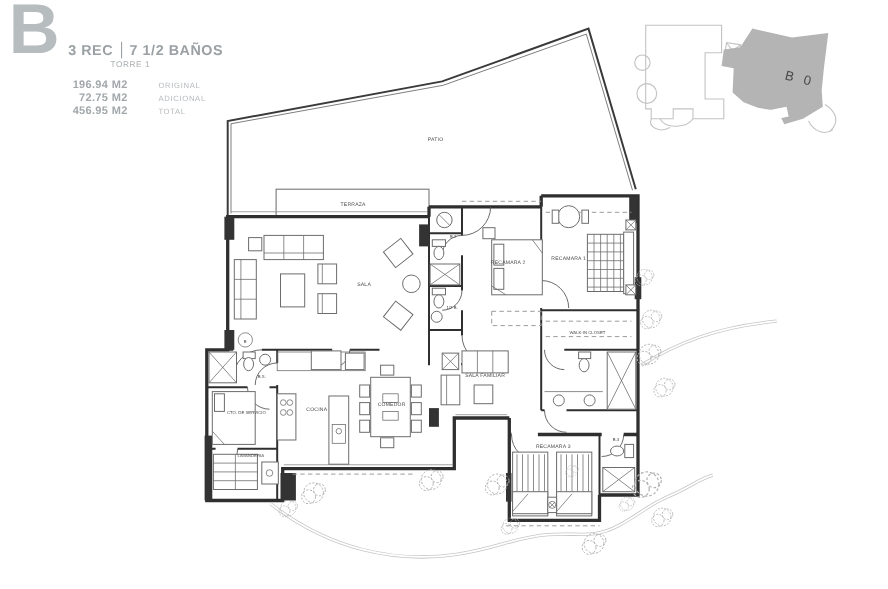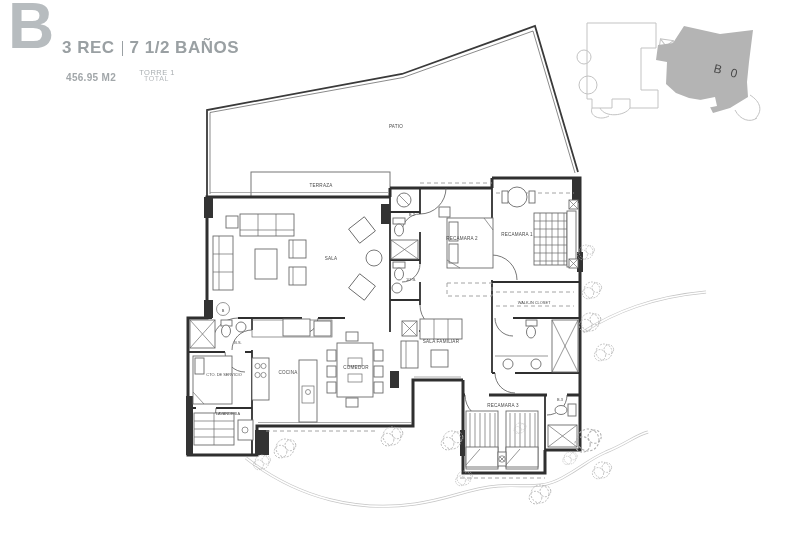--- a/index.html
+++ b/index.html
@@ -2,23 +2,23 @@
 <html><head>
 <meta charset="utf-8">
 <style>
   html,body{margin:0;padding:0;}
   body{width:807px;height:535px;background:#ffffff;position:relative;overflow:hidden;
        font-family:"Liberation Sans", sans-serif;}
   .hdr{position:absolute;left:0;top:0;width:420px;}
   .big-letter{position:absolute;left:8px;top:-6px;font-size:64px;font-weight:bold;
       color:#b7bcbf;letter-spacing:0;line-height:1;}
   .title-row{position:absolute;left:62px;top:38px;display:flex;align-items:center;
-      color:#9aa0a3;font-weight:bold;font-size:17px;letter-spacing:.5px;white-space:nowrap;}
+      color:#9aa0a3;font-weight:bold;font-size:13px;letter-spacing:.5px;white-space:nowrap;}
   .title-sep{display:inline-block;width:1px;height:15px;background:#9aa0a3;margin:0 7px;}
-  .tower{position:absolute;left:62px;top:68px;width:113px;text-align:right;
+  .tower{position:absolute;left:62px;top:54px;width:113px;text-align:center;
       font-size:7.5px;color:#a9aeb1;letter-spacing:.5px;}
   .areas{position:absolute;left:40px;top:72px;}
   .area-row{display:flex;align-items:baseline;height:12px;}
   .area-val{width:76px;text-align:right;font-size:10px;font-weight:bold;color:#a2a7aa;letter-spacing:.3px;}
   .area-lab{margin-left:28px;font-size:7px;color:#b6babd;letter-spacing:.6px;}
   svg{position:absolute;left:0;top:0;}
   svg text{font-family:"Liberation Sans", sans-serif;fill:#4a4a4a;}
   .rl{font-size:4.6px;text-anchor:middle;letter-spacing:.2px;}
   .rls{font-size:3.9px;text-anchor:middle;}
   .wall{stroke:#2f2f2f;stroke-width:3;fill:none;}
@@ -39,20 +39,28 @@
 <div class="hdr">
   <div class="big-letter">B</div>
   <div class="title-row">
     <span>3 REC</span>
     <span class="title-sep"></span>
     <span>7 1/2 BAÑOS</span>
   </div>
   <div class="tower">TORRE 1</div>
   <div class="areas">
     <div class="area-row">
+      <span class="area-val">196.94 M2</span>
+      <span class="area-lab">ORIGINAL</span>
+    </div>
+    <div class="area-row">
+      <span class="area-val">72.75 M2</span>
+      <span class="area-lab">ADICIONAL</span>
+    </div>
+    <div class="area-row">
       <span class="area-val">456.95 M2</span>
       <span class="area-lab">TOTAL</span>
     </div>
   </div>
 </div>
 
 <svg width="807" height="535" viewBox="0 0 807 535">
 
   <g>
     <path class="kp" d="M587,23 L656,23 L656,48 L641,48 L641,90 L658,90 L658,108 L630,108 L630,99 L612,99 L612,108 L592,108 L592,99 L587,99 Z"></path>

